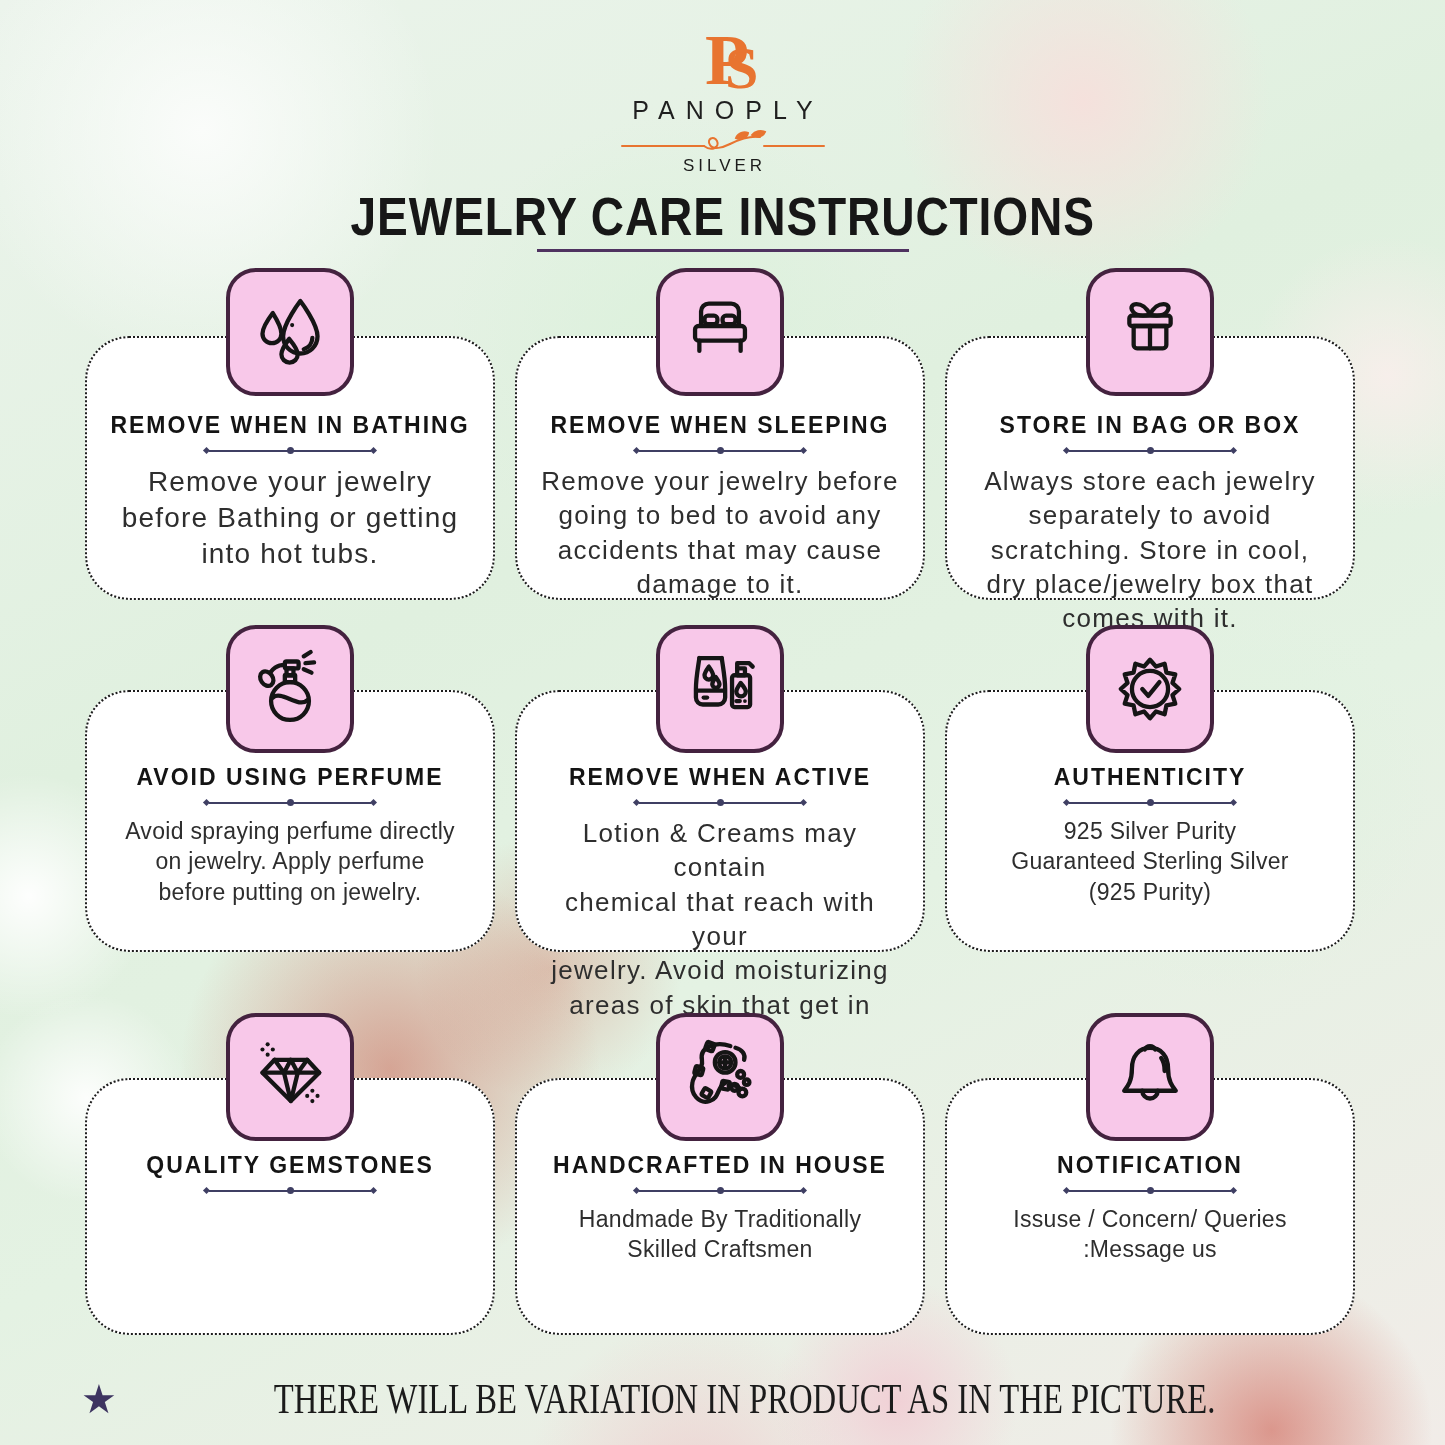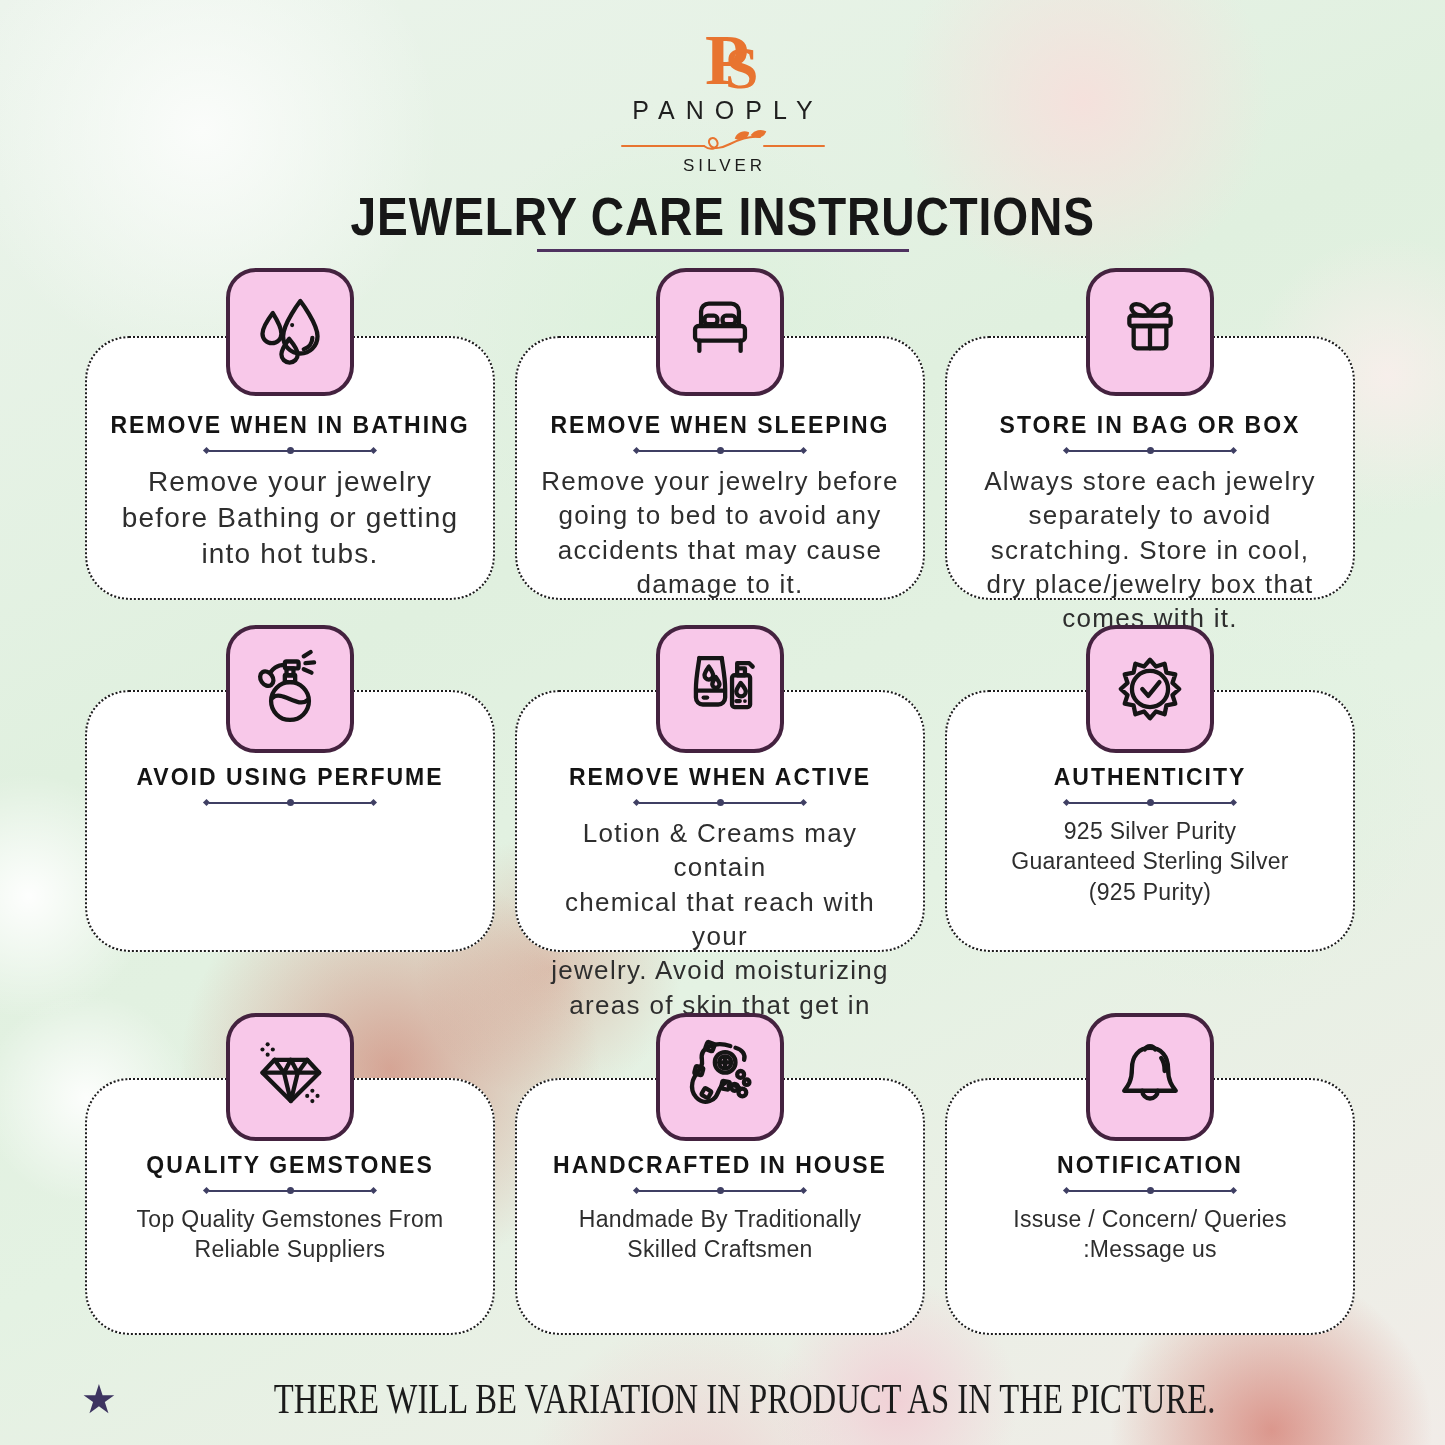--- a/index.html
+++ b/index.html
@@ -209,20 +209,23 @@
         </div>
         <div class="card">
           <h3>AVOID USING PERFUME</h3>
           <div class="hdiv">
               <span class="tip"></span>
               <span class="ln"></span>
               <span class="cdot"></span>
               <span class="ln"></span>
               <span class="tip"></span>
             </div>
+          <div class="body">Avoid spraying perfume directly
+on jewelry. Apply perfume
+before putting on jewelry.</div>
         </div>
       </div>
 
       <div class="cell tracked">
         <div class="tile">
           <svg class="icon" width="86" height="86" viewBox="0 0 100 100">
             <path d="M26,14 h26"></path>
             <path d="M26,14 C24,28 22,38 22,50 v10 a8,8 0 0,0 8,8 h18 a8,8 0 0,0 8,-8 v-10 C56,38 54,28 52,14"></path>
             <path d="M23,52 h32"></path>
             <path d="M37,24 C37,24 32,31 32,34 a5,5 0 1,0 10,0 C42,31 37,24 37,24 Z"></path>
@@ -299,22 +302,20 @@
         </div>
         <div class="card">
           <h3>QUALITY GEMSTONES</h3>
           <div class="hdiv">
               <span class="tip"></span>
               <span class="ln"></span>
               <span class="cdot"></span>
               <span class="ln"></span>
               <span class="tip"></span>
             </div>
-          <div class="body">Top Quality Gemstones From
-Reliable Suppliers</div>
         </div>
       </div>
 
       <div class="cell">
         <div class="tile">
           <svg class="icon" width="86" height="86" viewBox="0 0 100 100">
             <path d="M62,14 C44,8 26,16 29,30 C31,41 20,45 18,56 C15,70 26,82 38,78 C50,74 46,62 56,57"></path>
             <path d="M68,16 C76,18 80,24 78,30"></path>
             <circle cx="56" cy="33" r="12"></circle>
             <circle cx="56" cy="33" r="7"></circle>

